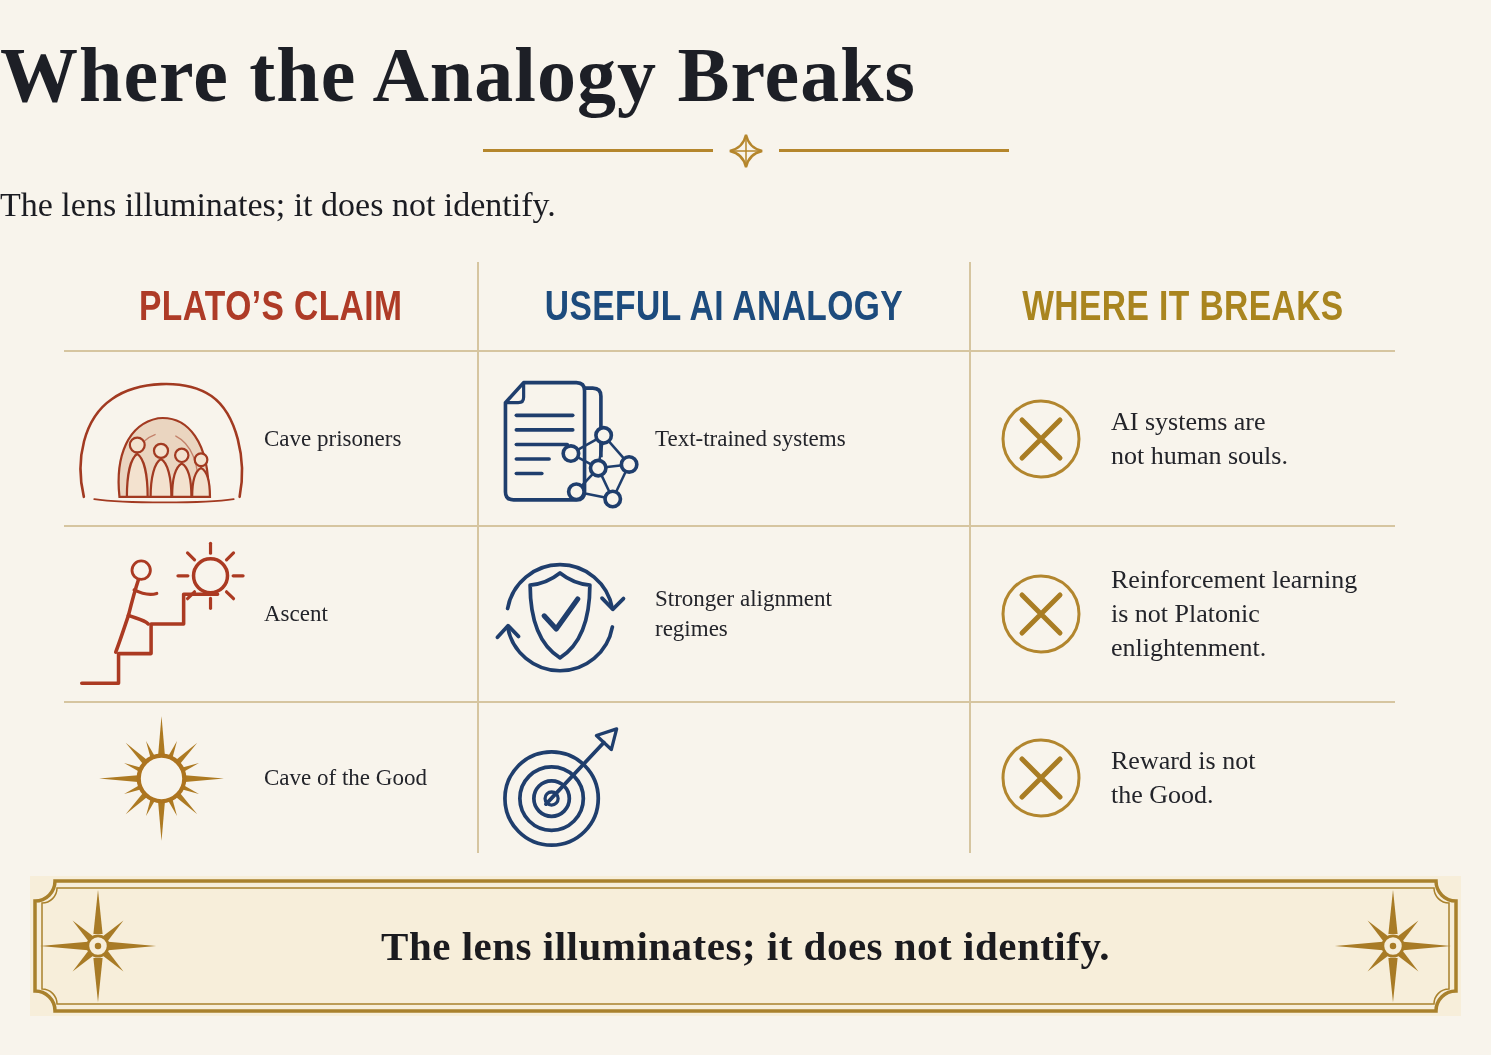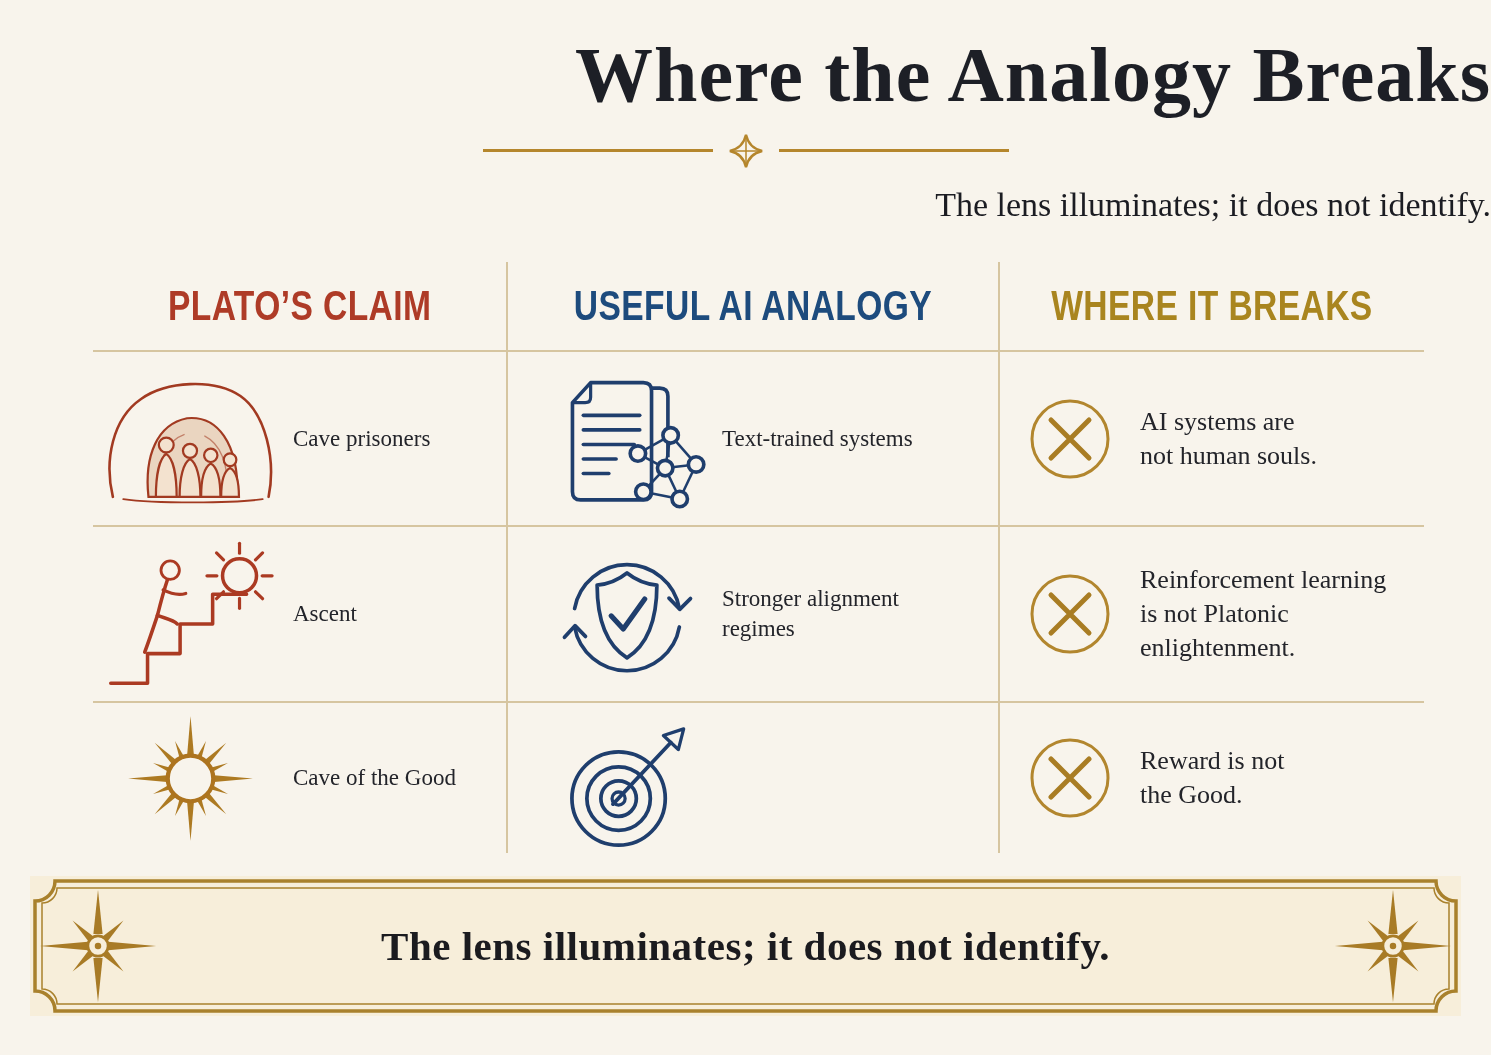--- a/index.html
+++ b/index.html
@@ -3,44 +3,44 @@
 <meta charset="utf-8">
 <style>
   html,body{margin:0;padding:0;background:#e9e4d8;}
   .page{
     position:relative; width:1491px; height:1055px; margin:0 auto;
     background:#f8f4ec;
     font-family:"Liberation Serif", serif;
     color:#22232a; overflow:hidden;
   }
   
-  .header{position:absolute; top:34px; left:0; width:100%; text-align:right;}
+  .header{position:absolute; top:34px; left:0; width:100%; text-align:left;}
   .title{font-size:78px; font-weight:bold; letter-spacing:1px; color:#1d1f26; line-height:1.05;}
   .divider{margin:16px auto 0; display:flex; align-items:center; justify-content:center; gap:14px;}
   .divider .dline{width:230px; height:3px; background:#b5862c;}
   .subtitle{margin-top:16px; font-size:34px; color:#1b1c22;}
   
   .table{
-    position:absolute; left:93px; top:262px; width:1331px;
+    position:absolute; left:64px; top:262px; width:1331px;
     display:grid; grid-template-columns:415px 492px 424px;
     grid-template-rows:90px 175px 176px 150px;
   }
   .cell{display:flex; align-items:center; box-sizing:border-box;}
   .vline{border-right:2px solid #d6c5a0;}
   .hline{border-bottom:2px solid #d6c5a0;}
   .hcell{justify-content:center;}
   .hlabel{
     font-family:"Liberation Sans", sans-serif; font-weight:700; font-size:42px;
     letter-spacing:0.5px; display:inline-block; transform:scaleX(0.8); white-space:nowrap;
   }
   .hlabel.claim{color:#ae3b27;}
   .hlabel.analogy{color:#1d4b7d;}
   .hlabel.breaks{color:#a9851f;}
   .c-claim{padding-left:8px;}
-  .c-analogy{padding-left:38px;}
+  .c-analogy{}
   .c-breaks{padding-left:26px;}
   .iconbox{flex:none; display:flex; align-items:center; justify-content:center;}
   .iconbox.claim{width:178px; margin-right:14px;}
   .iconbox.analogy{width:162px; margin-right:14px;}
   .iconbox.breaks{width:88px; margin-right:26px;}
   .cell-label{font-size:23px; line-height:1.3; color:#23242a; white-space:pre-line;}
   .breaks-label{font-size:26px;}
   
   .banner{
     position:absolute; left:30px; top:876px; width:1431px; height:140px;

